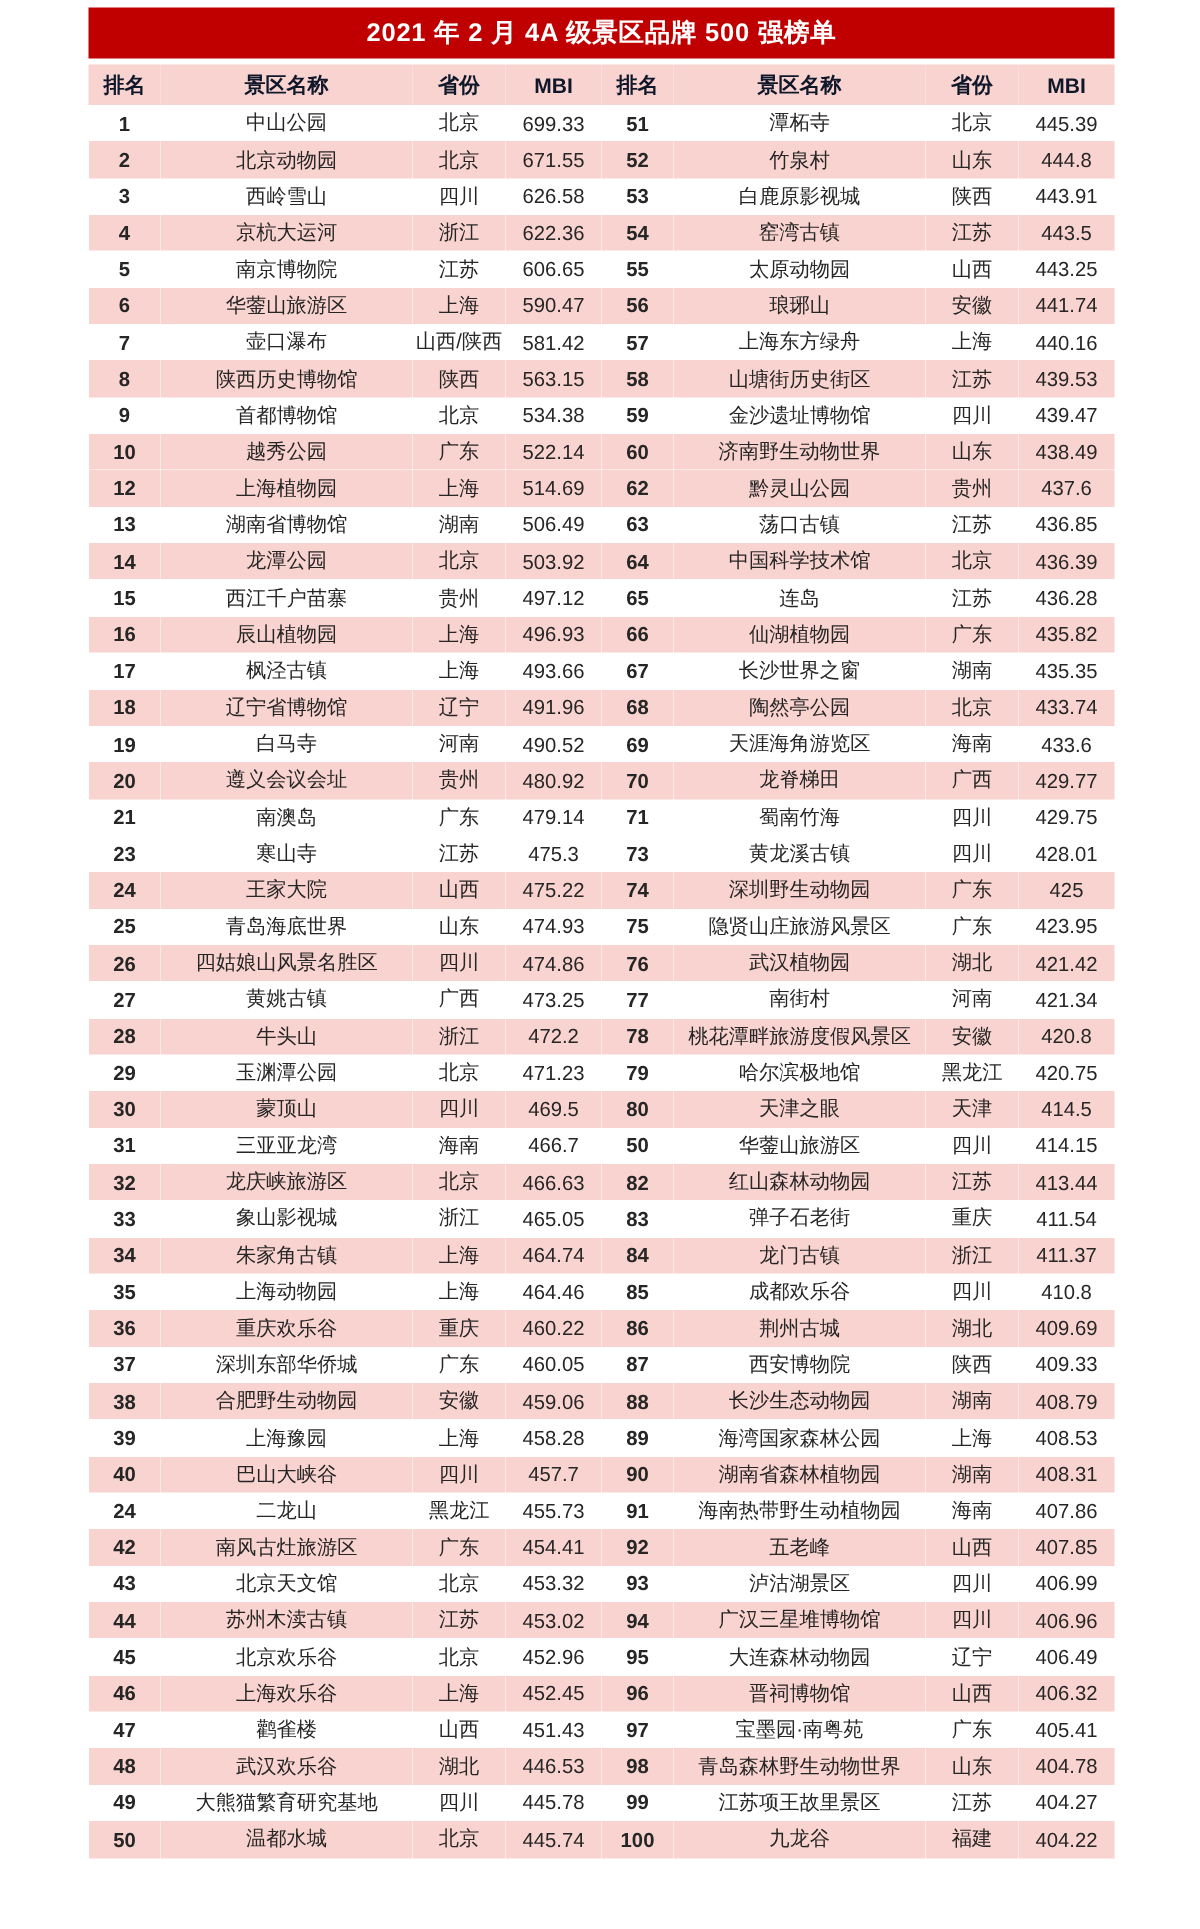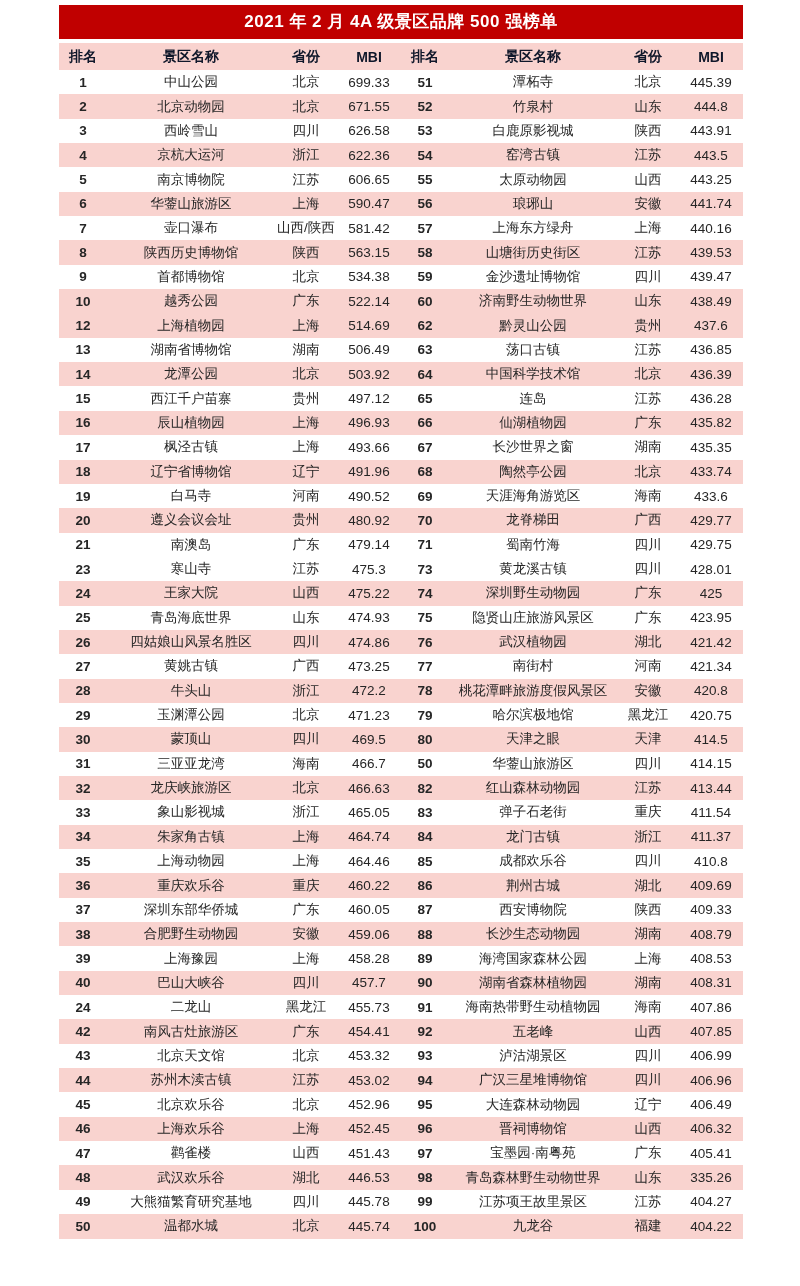--- a/index.html
+++ b/index.html
@@ -539,21 +539,21 @@
           <td class="mbi">405.41</td>
         </tr>
         <tr class="stripe">
           <td class="rank">48</td>
           <td class="name">武汉欢乐谷</td>
           <td class="prov">湖北</td>
           <td class="mbi">446.53</td>
           <td class="rank">98</td>
           <td class="name">青岛森林野生动物世界</td>
           <td class="prov">山东</td>
-          <td class="mbi">335.26</td>
+          <td class="mbi">404.78</td>
         </tr>
         <tr>
           <td class="rank">49</td>
           <td class="name">大熊猫繁育研究基地</td>
           <td class="prov">四川</td>
           <td class="mbi">445.78</td>
           <td class="rank">99</td>
           <td class="name">江苏项王故里景区</td>
           <td class="prov">江苏</td>
           <td class="mbi">404.27</td>

